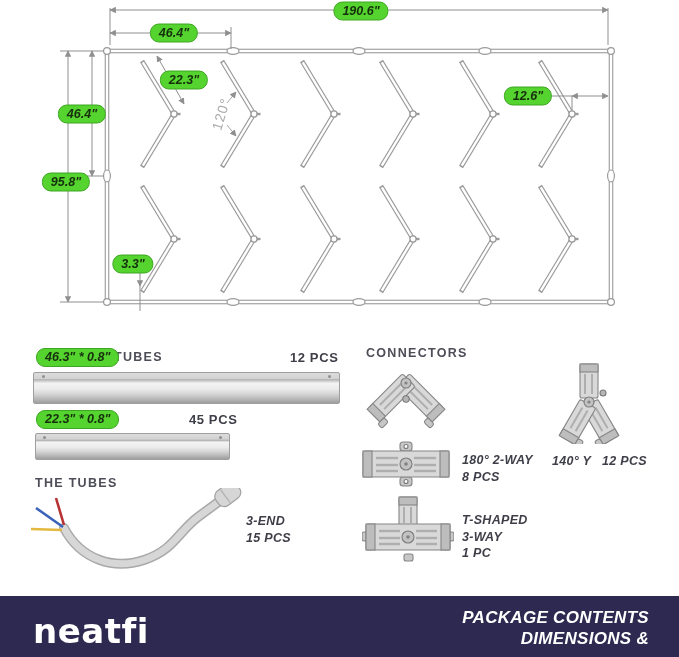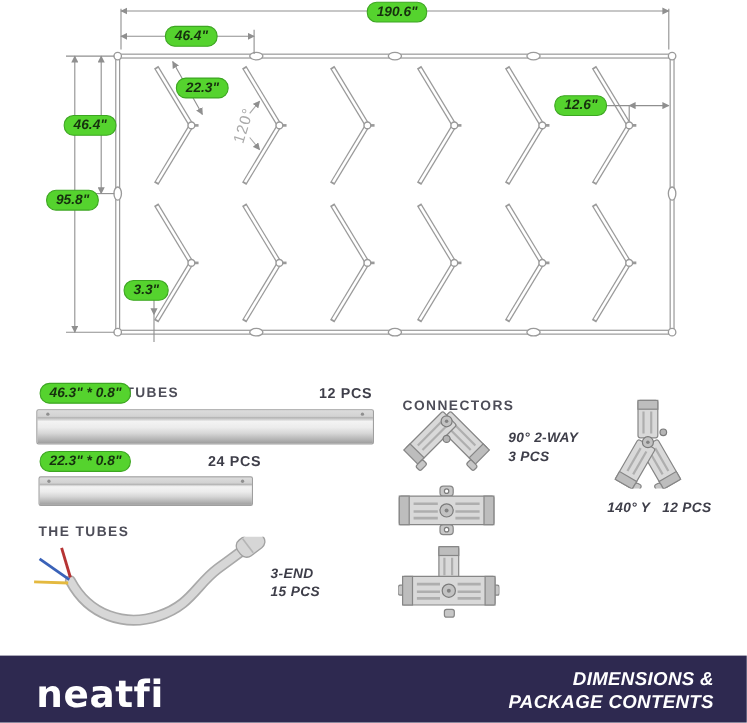--- a/index.html
+++ b/index.html
@@ -189,29 +189,29 @@
   <div class="sec-h" style="left:114px;top:350px">TUBES</div>
   <div class="qty" style="left:290px;top:350px">12 PCS</div>
 
   <div class="tube" style="left:33px;top:372px;width:305px;height:30px">
     <span class="edge"></span>
     <i class="screw" style="left:8px"></i>
     <i class="screw" style="right:8px"></i>
   </div>
 
   <div class="pill" style="left:36px;top:410px">22.3" * 0.8"</div>
-  <div class="qty" style="left:189px;top:412px">24 PCS</div>
+  <div class="qty" style="left:189px;top:412px">45 PCS</div>
 
   <div class="tube" style="left:35px;top:433px;width:193px;height:25px">
     <span class="edge"></span>
     <i class="screw" style="left:7px"></i>
     <i class="screw" style="right:7px"></i>
   </div>
 
-  <div class="sec-h" style="left:366px;top:362px">CONNECTORS</div>
+  <div class="sec-h" style="left:366px;top:346px">CONNECTORS</div>
 
   <svg class="abs" style="left:360px;top:366px" width="92" height="74" viewBox="0 0 92 74">
     <g transform="translate(46,17)" fill="#d9d9d9" stroke="#868686" stroke-width="1.1">
       <g transform="rotate(45)">
           <rect x="-4" y="-9" width="48" height="18" rx="2"></rect>
         <rect x="38" y="-9" width="8" height="18" fill="#bdbdbd"></rect>
         <line x1="4" y1="-3" x2="34" y2="-3" stroke="#aeaeae" stroke-width="2"></line>
         <line x1="4" y1="3" x2="34" y2="3" stroke="#aeaeae" stroke-width="2"></line>
         <rect x="40" y="9" width="9" height="6" rx="2" fill="#c7c7c7"></rect>
         </g>
@@ -220,24 +220,20 @@
         <rect x="38" y="-9" width="8" height="18" fill="#bdbdbd"></rect>
         <line x1="4" y1="-3" x2="34" y2="-3" stroke="#aeaeae" stroke-width="2"></line>
         <line x1="4" y1="3" x2="34" y2="3" stroke="#aeaeae" stroke-width="2"></line>
         <rect x="40" y="-15" width="9" height="6" rx="2" fill="#c7c7c7"></rect>
         </g>
       <circle cx="0" cy="0" r="5" fill="#c2c2c2" stroke="#7b7b7b"></circle>
       <circle cx="0" cy="0" r="1.6" fill="#828282" stroke="none"></circle>
       <circle cx="0" cy="16" r="3.2" fill="#b5b5b5" stroke="#7b7b7b"></circle>
     </g>
   </svg>
-  <div class="con-label" style="left:462px;top:390px">
-    <div>90° 2-WAY</div>
-    <div>3 PCS</div>
-  </div>
 
   <svg class="abs" style="left:540px;top:360px" width="100" height="84" viewBox="0 0 100 84">
     <g fill="#d9d9d9" stroke="#868686" stroke-width="1.1">
       <rect x="40" y="4" width="18" height="34" rx="2"></rect>
       <rect x="40" y="4" width="18" height="8" fill="#bdbdbd"></rect>
       <line x1="45" y1="14" x2="45" y2="34" stroke="#aeaeae" stroke-width="2"></line>
       <line x1="52" y1="14" x2="52" y2="34" stroke="#aeaeae" stroke-width="2"></line>
       <g transform="translate(49,42) rotate(60)">
           <rect x="2" y="-9" width="42" height="18" rx="2"></rect>
         <rect x="36" y="-9" width="8" height="18" fill="#bdbdbd"></rect>
@@ -272,20 +268,24 @@
       <line x1="18" y1="31" x2="40" y2="31" stroke="#aeaeae" stroke-width="2.4"></line>
       <line x1="56" y1="18" x2="78" y2="18" stroke="#aeaeae" stroke-width="2.4"></line>
       <line x1="56" y1="25" x2="78" y2="25" stroke="#aeaeae" stroke-width="2.4"></line>
       <line x1="56" y1="31" x2="78" y2="31" stroke="#aeaeae" stroke-width="2.4"></line>
       <circle cx="48" cy="24" r="6" fill="#c2c2c2" stroke="#7b7b7b"></circle>
       <circle cx="48" cy="24" r="1.8" fill="#828282" stroke="none"></circle>
       <circle cx="48" cy="6.5" r="2" fill="#fff" stroke="#7b7b7b"></circle>
       <circle cx="48" cy="41.5" r="2" fill="#fff" stroke="#7b7b7b"></circle>
     </g>
   </svg>
+  <div class="con-label" style="left:462px;top:452px">
+    <div>180° 2-WAY</div>
+    <div>8 PCS</div>
+  </div>
 
   <svg class="abs" style="left:362px;top:494px" width="92" height="70" viewBox="0 0 92 70">
     <g fill="#d9d9d9" stroke="#868686" stroke-width="1.1">
       <rect x="37" y="3" width="18" height="30" rx="2"></rect>
       <rect x="37" y="3" width="18" height="8" fill="#bdbdbd"></rect>
       <line x1="42" y1="13" x2="42" y2="29" stroke="#aeaeae" stroke-width="2"></line>
       <line x1="49" y1="13" x2="49" y2="29" stroke="#aeaeae" stroke-width="2"></line>
       <rect x="0" y="38" width="6" height="9" rx="2" fill="#c7c7c7"></rect>
       <rect x="86" y="38" width="6" height="9" rx="2" fill="#c7c7c7"></rect>
       <rect x="4" y="30" width="84" height="26" rx="2"></rect>
@@ -295,20 +295,25 @@
       <line x1="17" y1="44" x2="38" y2="44" stroke="#aeaeae" stroke-width="2.4"></line>
       <line x1="17" y1="50" x2="38" y2="50" stroke="#aeaeae" stroke-width="2.4"></line>
       <line x1="54" y1="37" x2="75" y2="37" stroke="#aeaeae" stroke-width="2.4"></line>
       <line x1="54" y1="44" x2="75" y2="44" stroke="#aeaeae" stroke-width="2.4"></line>
       <line x1="54" y1="50" x2="75" y2="50" stroke="#aeaeae" stroke-width="2.4"></line>
       <circle cx="46" cy="43" r="6" fill="#c2c2c2" stroke="#7b7b7b"></circle>
       <circle cx="46" cy="43" r="1.8" fill="#828282" stroke="none"></circle>
       <rect x="42" y="60" width="9" height="7" rx="2" fill="#c7c7c7"></rect>
     </g>
   </svg>
+  <div class="con-label" style="left:462px;top:512px">
+    <div>T-SHAPED</div>
+    <div>3-WAY</div>
+    <div>1 PC</div>
+  </div>
 
   <div class="sec-h" style="left:35px;top:476px">THE TUBES</div>
 
   <svg class="abs" style="left:26px;top:488px" width="218" height="84" viewBox="0 0 218 84">
     <path d="M38 40 C55 72 88 82 118 72 C148 62 152 44 172 29 C180 23 187 18 195 12" fill="none" stroke="#a9a9a9" stroke-width="10" stroke-linecap="round"></path>
     <path d="M38 40 C55 72 88 82 118 72 C148 62 152 44 172 29 C180 23 187 18 195 12" fill="none" stroke="#d7d7d7" stroke-width="7" stroke-linecap="round"></path>
     <g transform="translate(197,10) rotate(-37)">
       <rect x="-7" y="-9" width="26" height="18" rx="7" fill="#d6d6d6" stroke="#a0a0a0" stroke-width="1.2"></rect>
       <line x1="3" y1="-8" x2="3" y2="8" stroke="#b5b5b5" stroke-width="1.5"></line>
     </g>
@@ -318,18 +323,18 @@
   </svg>
 
   <div class="con-label" style="left:246px;top:513px">
     <div>3-END</div>
     <div>15 PCS</div>
   </div>
 
   <div class="footer">
     <div class="brand">neatfi</div>
     <div class="caption">
+      <div>PACKAGE CONTENTS</div>
       <div>DIMENSIONS &amp;</div>
-      <div>PACKAGE CONTENTS</div>
     </div>
   </div>
 
 </div>
 
 </body></html>

